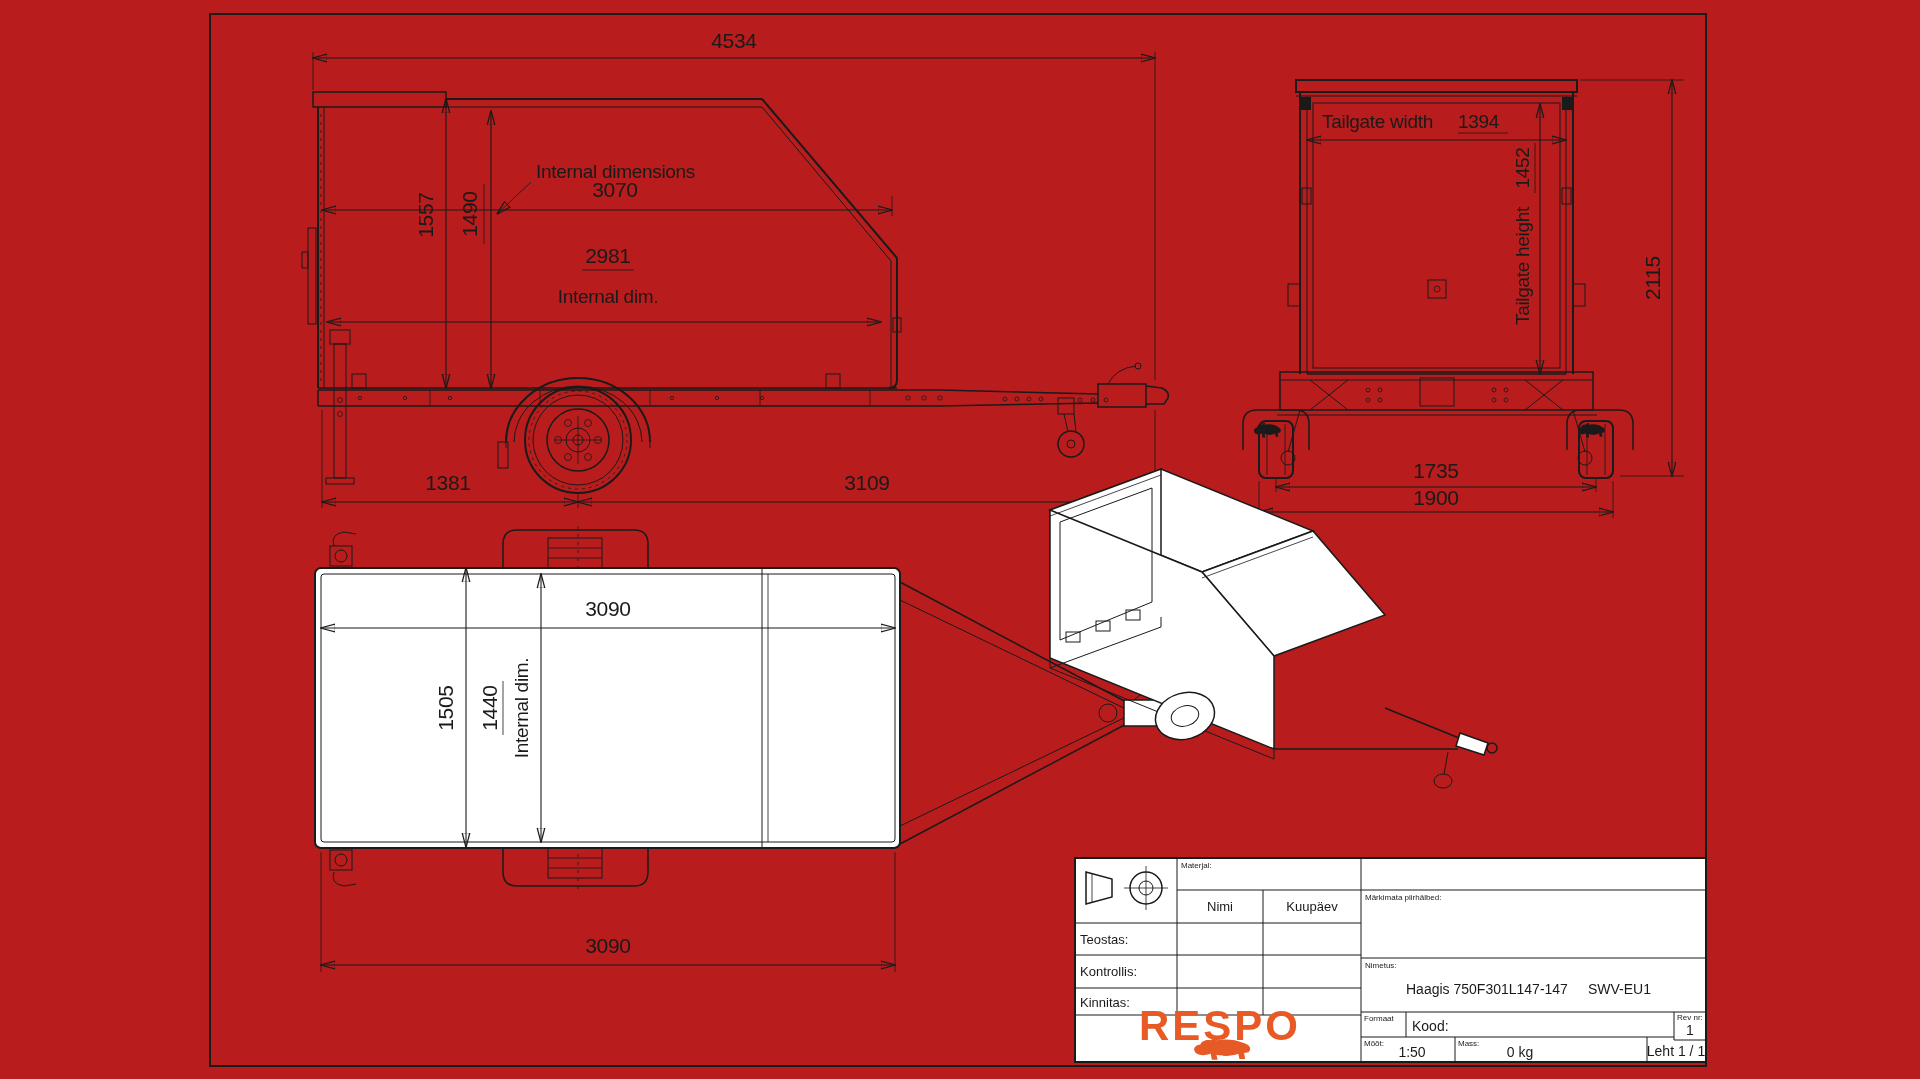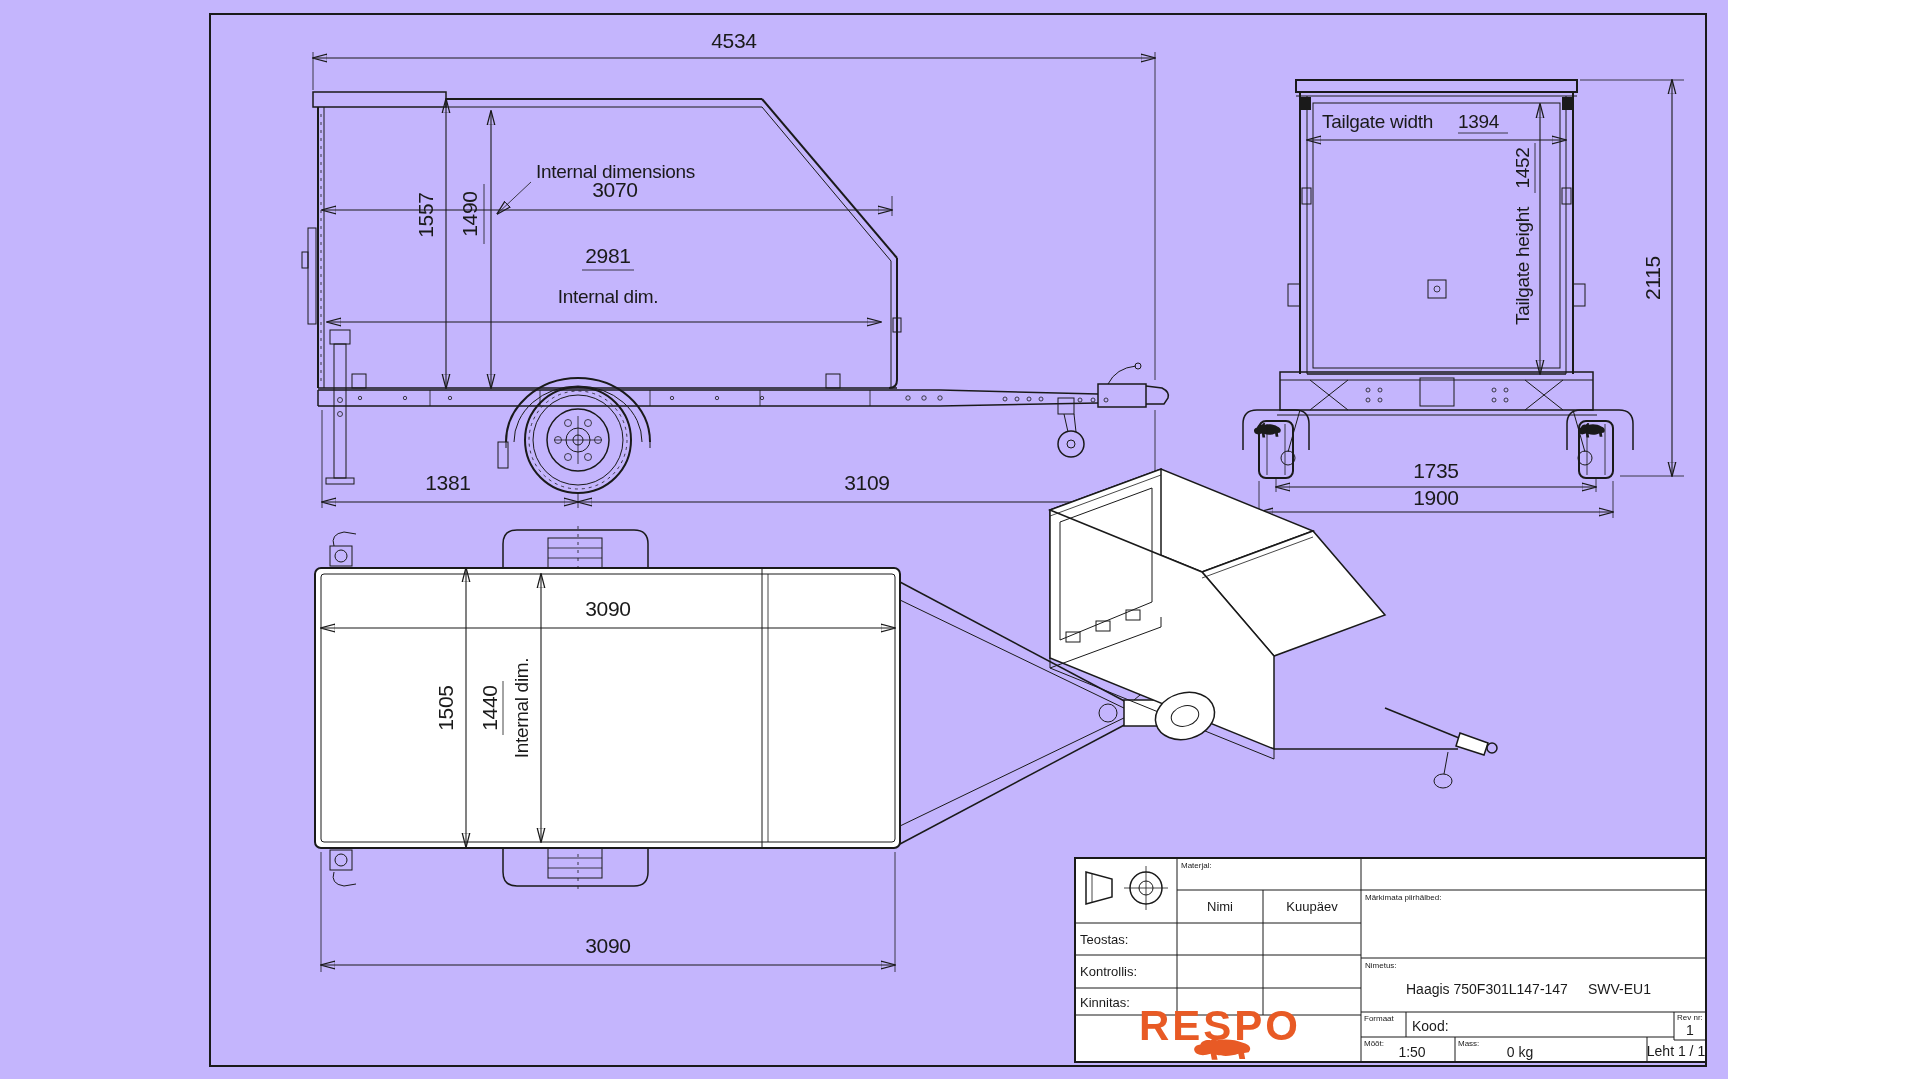--- a/index.html
+++ b/index.html
@@ -1,16 +1,16 @@
 <!DOCTYPE html>
 <html><head>
 <meta charset="utf-8">
 <style>
   html,body{margin:0;padding:0;background:#fff;width:1920px;height:1079px;overflow:hidden;}
-  #sheet{position:relative;width:1728px;height:1079px;background:#c4b5fd;text-align:right;}
+  #sheet{position:relative;width:1920px;height:1079px;background:#b91c1c;text-align:right;}
   svg{position:absolute;left:0;top:0;}
   svg *{vector-effect:none;}
   .ln, line, path, rect, circle, ellipse, polygon, polyline{stroke:#1a1a1a;fill:none;stroke-linecap:butt;}
   .w2{stroke-width:2;} .w15{stroke-width:1.5;} .w1{stroke-width:1;}
   .dimln{stroke-width:1.1;}
   .thin{stroke-width:0.8;}
   .dash{stroke-dasharray:3,5;stroke-width:0.8;}
   .whitefill{fill:#ffffff;}
   text{font-family:"Liberation Sans", sans-serif;fill:#1a1a1a;stroke:none;letter-spacing:-0.3px;}
   .dim{font-size:21px;}

